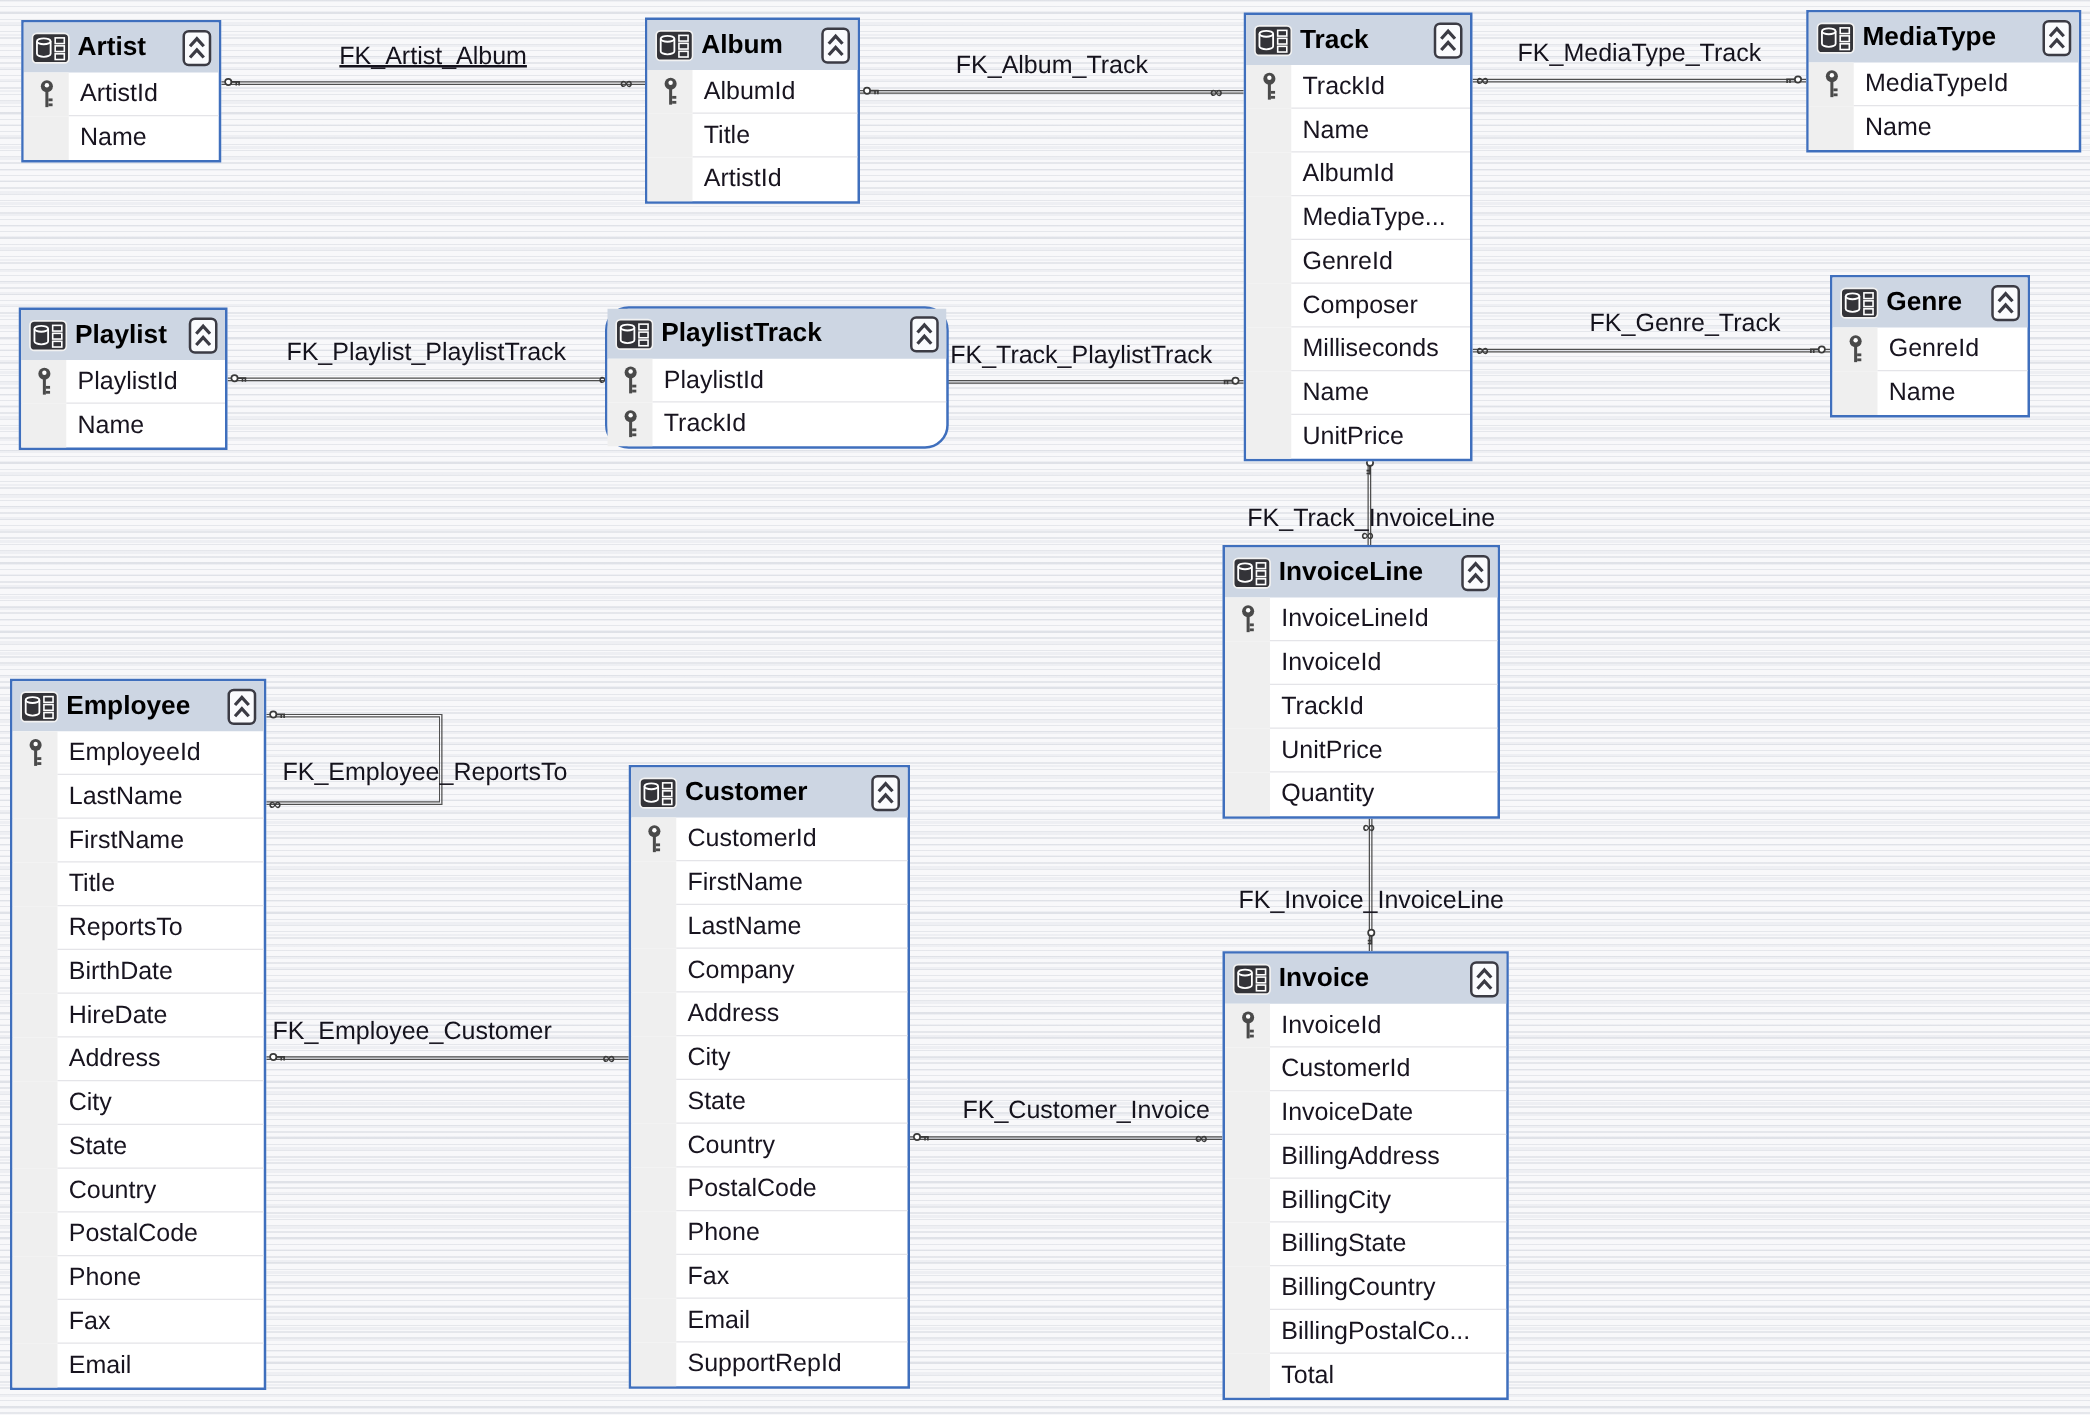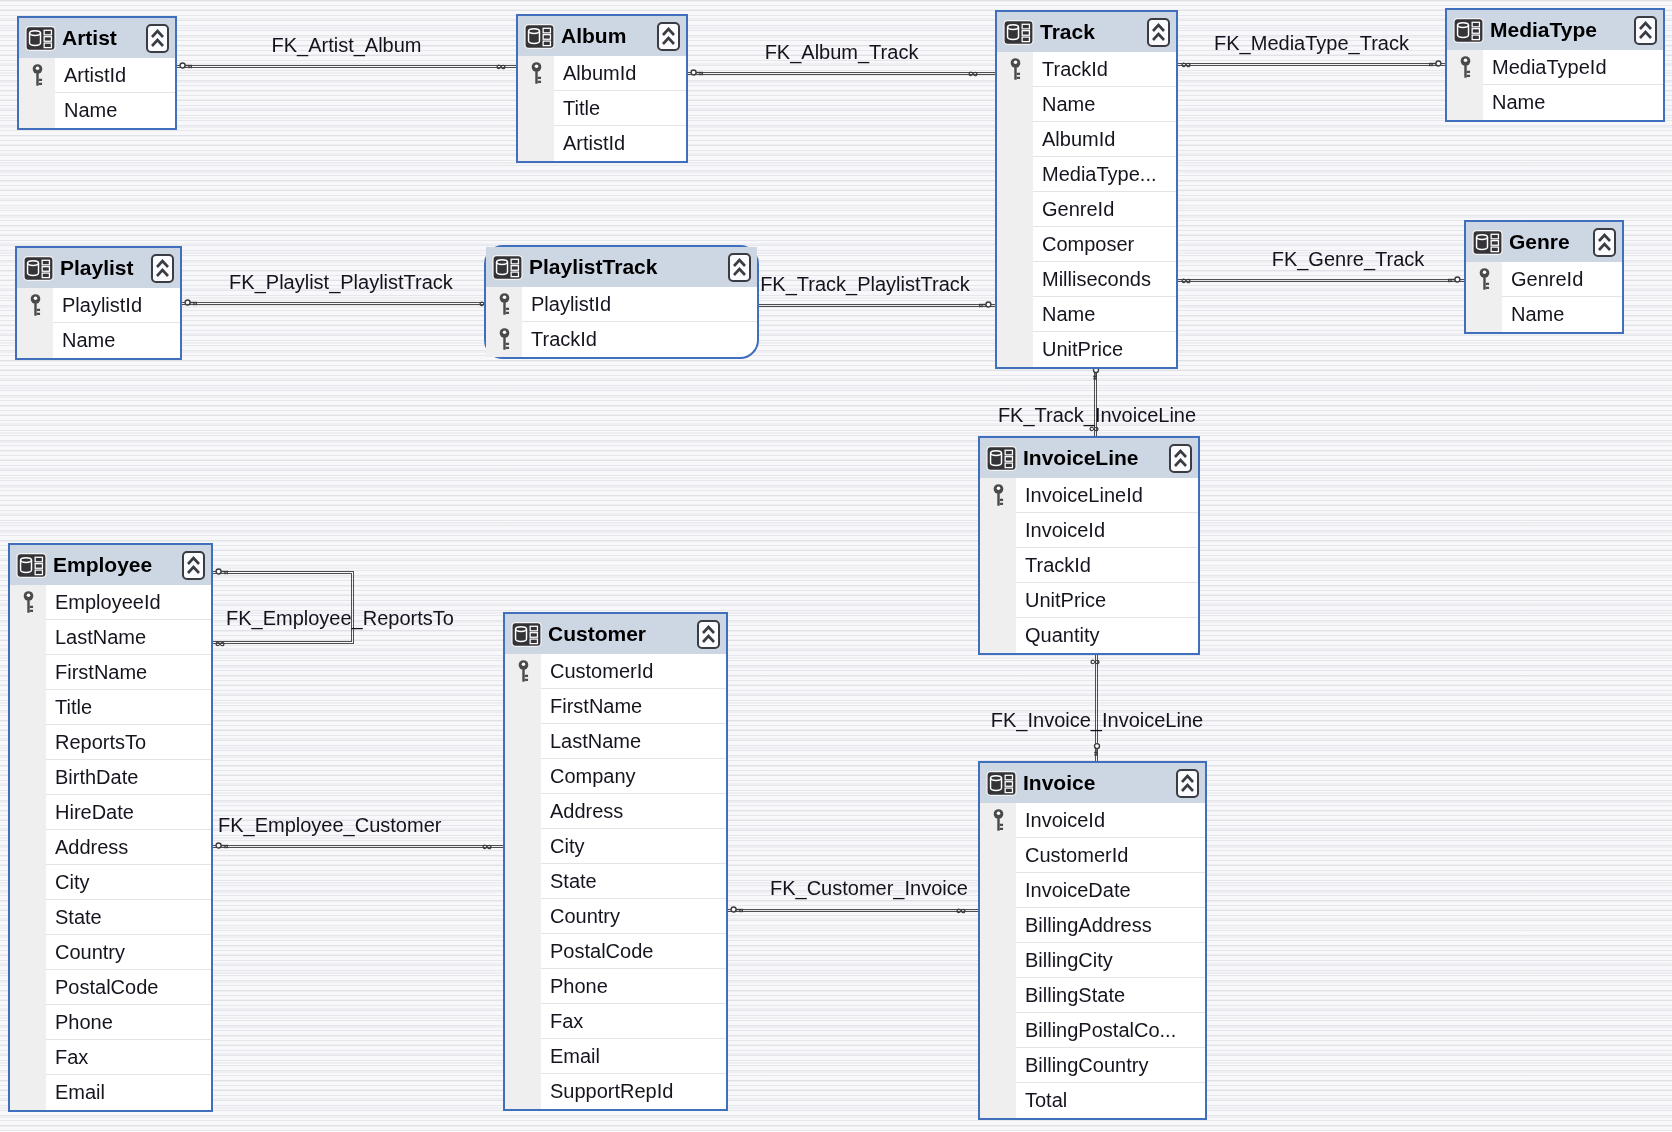--- a/index.html
+++ b/index.html
@@ -66,21 +66,21 @@
   </defs>
 </svg>
 
 <div class="canvas">
 
   <div class="conn hline" style="left:177px;top:65px;width:339px;"></div>
   <svg class="ekey" style="left:179px;top:60px;">
       <use href="#sym-linekey"></use>
     </svg>
   <span class="eg" style="left:496px;top:61px;">∞</span>
-  <span class="fklbl" style="left:177px;top:34px;width:339px;">FK_Artist_Album</span>
+  <span class="fklbl" style="left:177px;top:34px;width:339px;text-decoration:underline;">FK_Artist_Album</span>
 
   <div class="conn hline" style="left:688px;top:72px;width:307px;"></div>
   <svg class="ekey" style="left:690px;top:67px;">
       <use href="#sym-linekey"></use>
     </svg>
   <span class="eg" style="left:968px;top:68px;">∞</span>
   <span class="fklbl" style="left:688px;top:41px;width:307px;">FK_Album_Track</span>
 
   <div class="conn hline" style="left:1178px;top:63px;width:267px;"></div>
   <span class="eg" style="left:1181px;top:59px;">∞</span>
@@ -605,26 +605,26 @@
       <div class="row">
           <span class="kc"></span>
           <span class="cn">BillingCity</span>
         </div>
       <div class="row">
           <span class="kc"></span>
           <span class="cn">BillingState</span>
         </div>
       <div class="row">
           <span class="kc"></span>
+          <span class="cn">BillingCountry</span>
+        </div>
+      <div class="row">
+          <span class="kc"></span>
           <span class="cn">BillingPostalCo...</span>
         </div>
       <div class="row">
           <span class="kc"></span>
-          <span class="cn">BillingCountry</span>
-        </div>
-      <div class="row">
-          <span class="kc"></span>
           <span class="cn">Total</span>
         </div>
     </div>
   </div>
 
 </div>
 
 </body></html>

